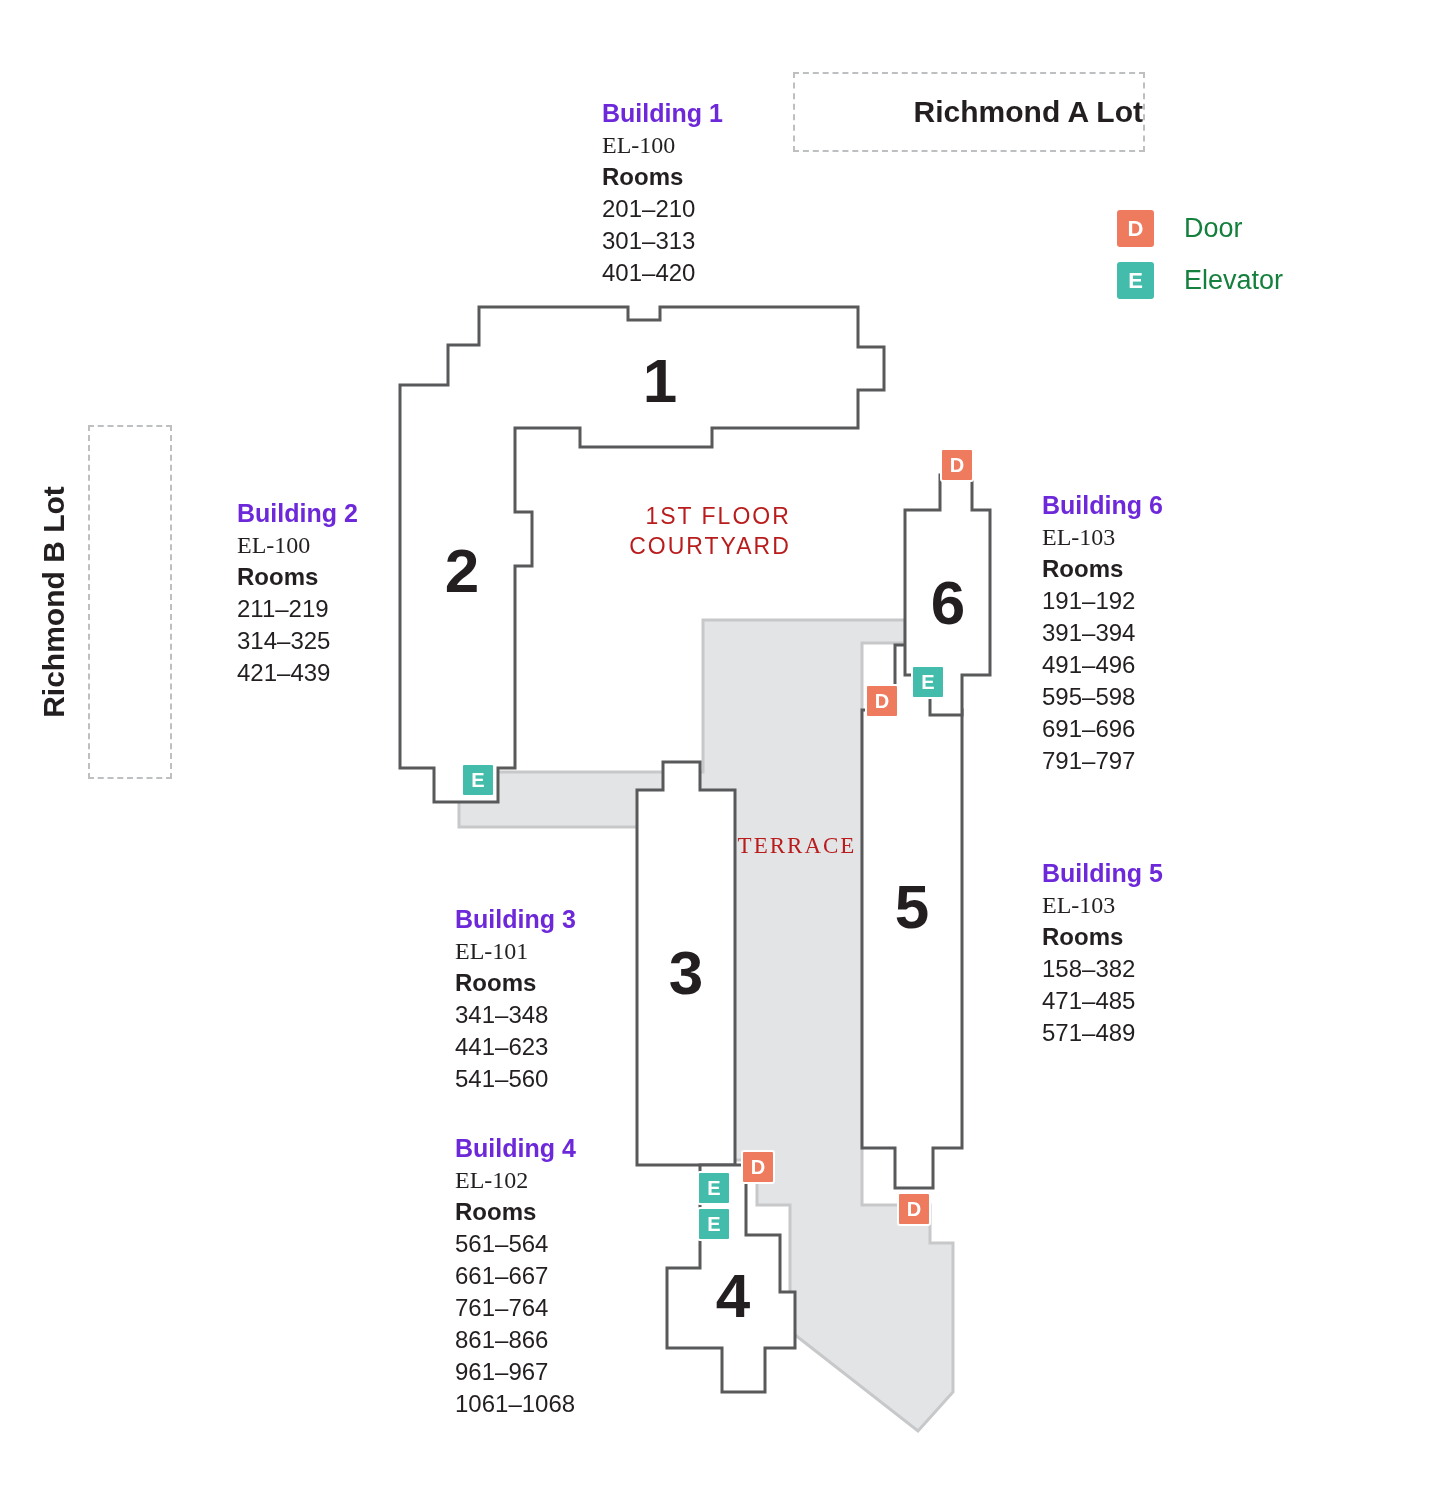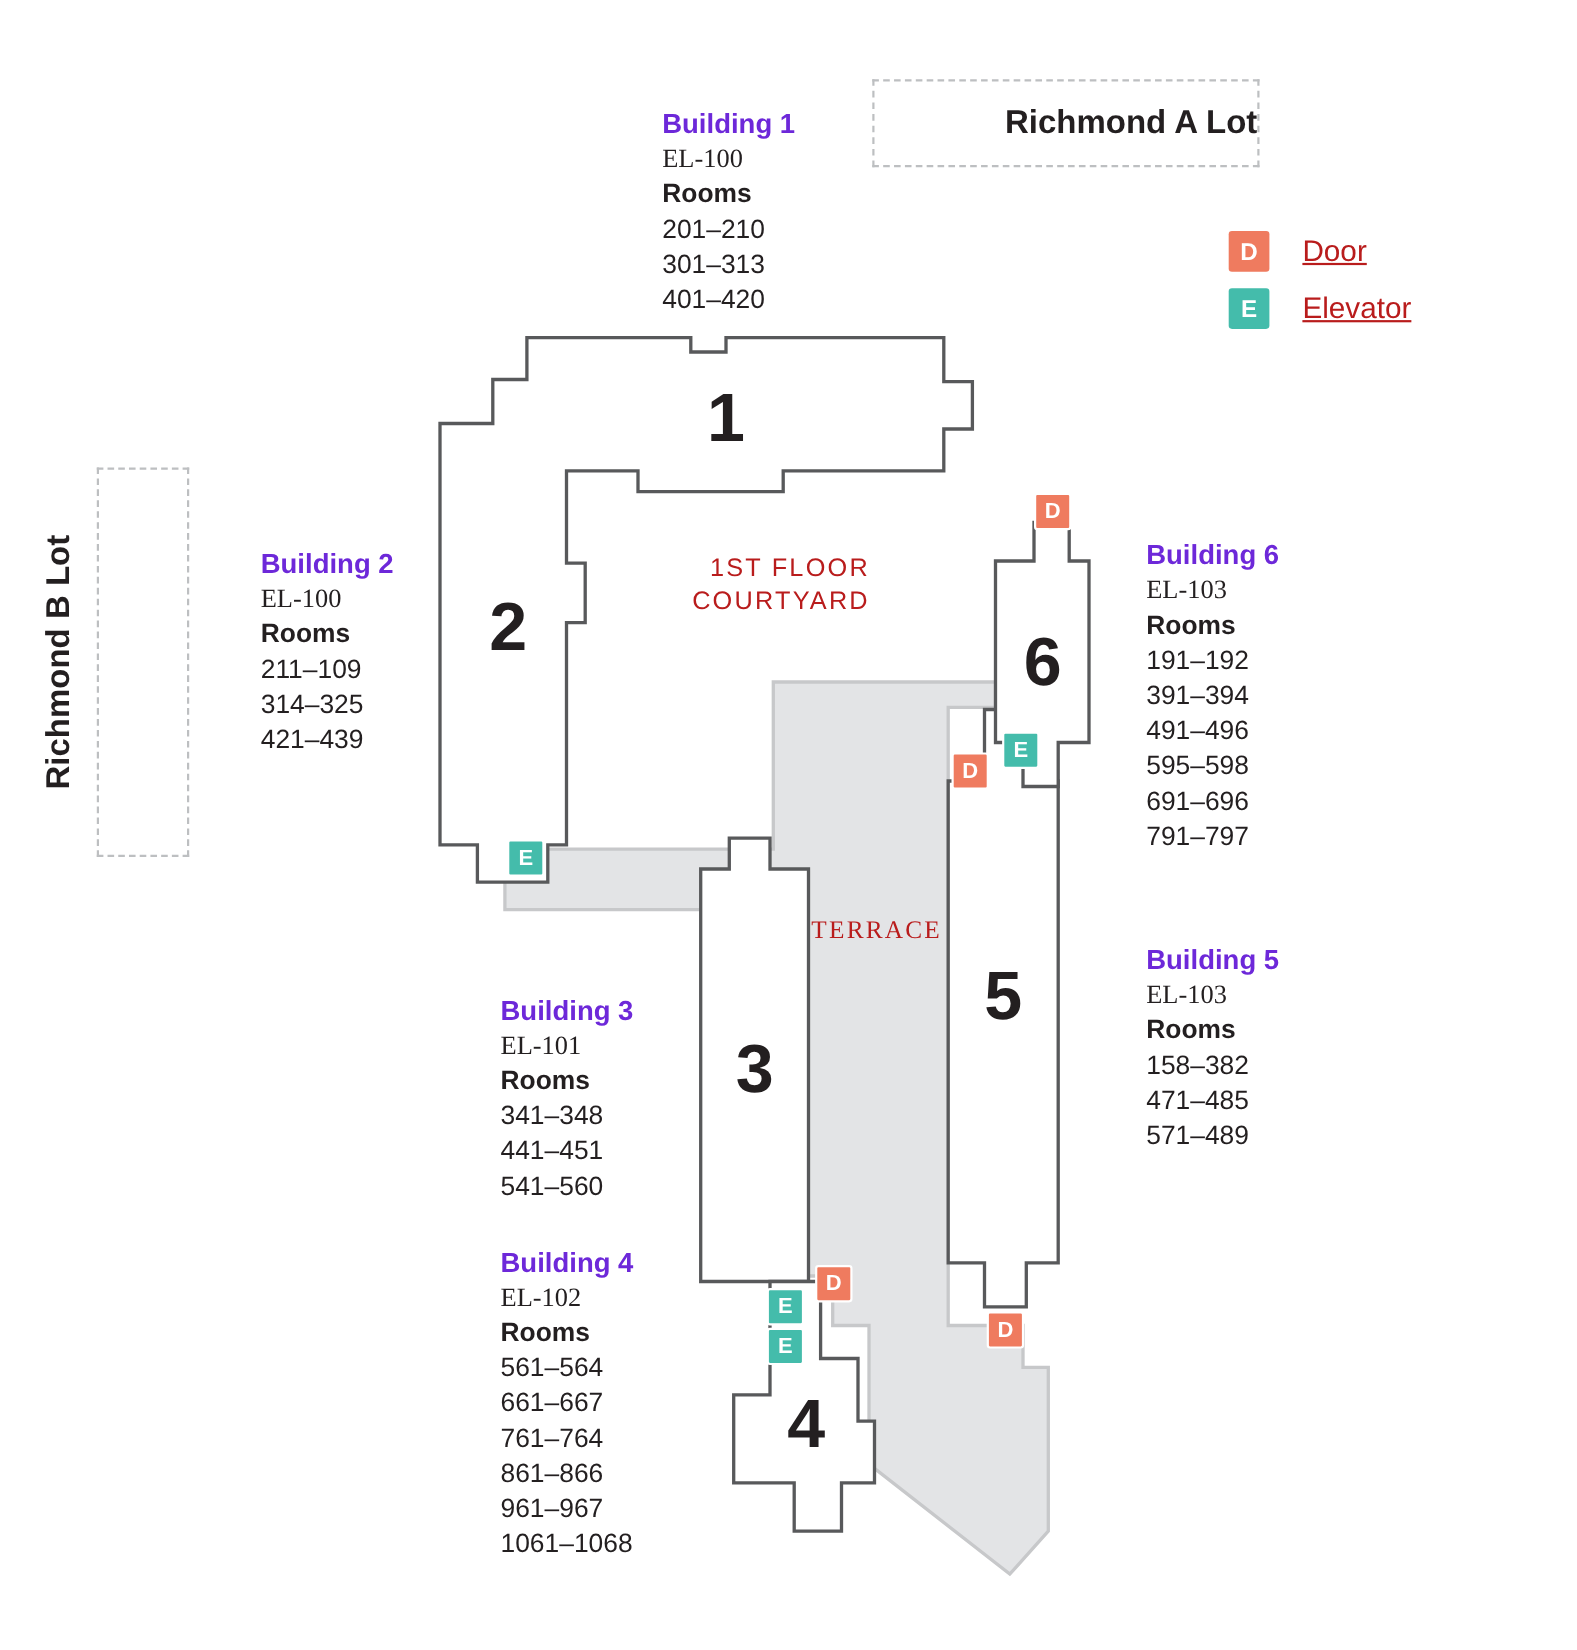--- a/index.html
+++ b/index.html
@@ -40,21 +40,21 @@
 
   .legend { position:absolute; left:1117px; top:210px; }
   .legend-row { display:flex; align-items:center; margin-bottom:15px; }
   .legend-swatch {
     width:37px; height:37px; border-radius:3px;
     display:flex; align-items:center; justify-content:center;
     color:#fff; font-weight:bold; font-size:22px;
   }
   .legend-swatch.d { background:#EF7B5F; }
   .legend-swatch.e { background:#44BCAB; }
-  .legend-label { margin-left:30px; font-size:27px; color:#b91c1c;text-decoration:underline; }
+  .legend-label { margin-left:30px; font-size:27px; color:#15803d; }
 
   .info { position:absolute; font-size:24px; line-height:32px; color:#231F20; }
   .info-title { color:#6d28d9; font-weight:bold; font-size:25px; }
   .info-el { font-family:"Liberation Serif", serif; }
   .info-rooms { font-weight:bold; }
 </style>
 </head>
 <body>
 
 <div class="stage">
@@ -120,31 +120,31 @@
     <div class="info-rooms">Rooms</div>
     <div>201–210</div>
     <div>301–313</div>
     <div>401–420</div>
   </div>
 
   <div class="info" style="left:237px; top:497px;">
     <div class="info-title">Building 2</div>
     <div class="info-el">EL-100</div>
     <div class="info-rooms">Rooms</div>
-    <div>211–109</div>
+    <div>211–219</div>
     <div>314–325</div>
     <div>421–439</div>
   </div>
 
   <div class="info" style="left:455px; top:903px;">
     <div class="info-title">Building 3</div>
     <div class="info-el">EL-101</div>
     <div class="info-rooms">Rooms</div>
     <div>341–348</div>
-    <div>441–451</div>
+    <div>441–623</div>
     <div>541–560</div>
   </div>
 
   <div class="info" style="left:455px; top:1132px;">
     <div class="info-title">Building 4</div>
     <div class="info-el">EL-102</div>
     <div class="info-rooms">Rooms</div>
     <div>561–564</div>
     <div>661–667</div>
     <div>761–764</div>

